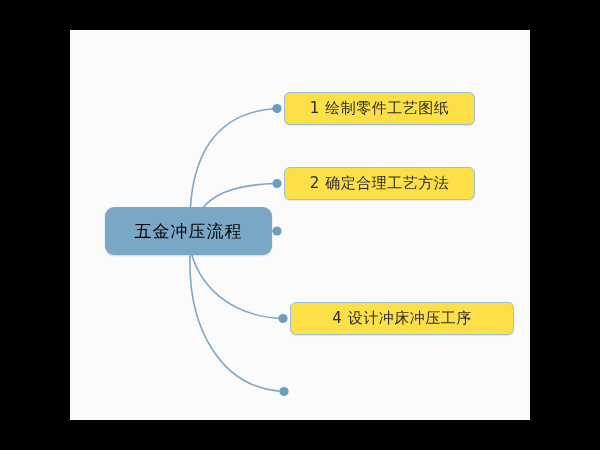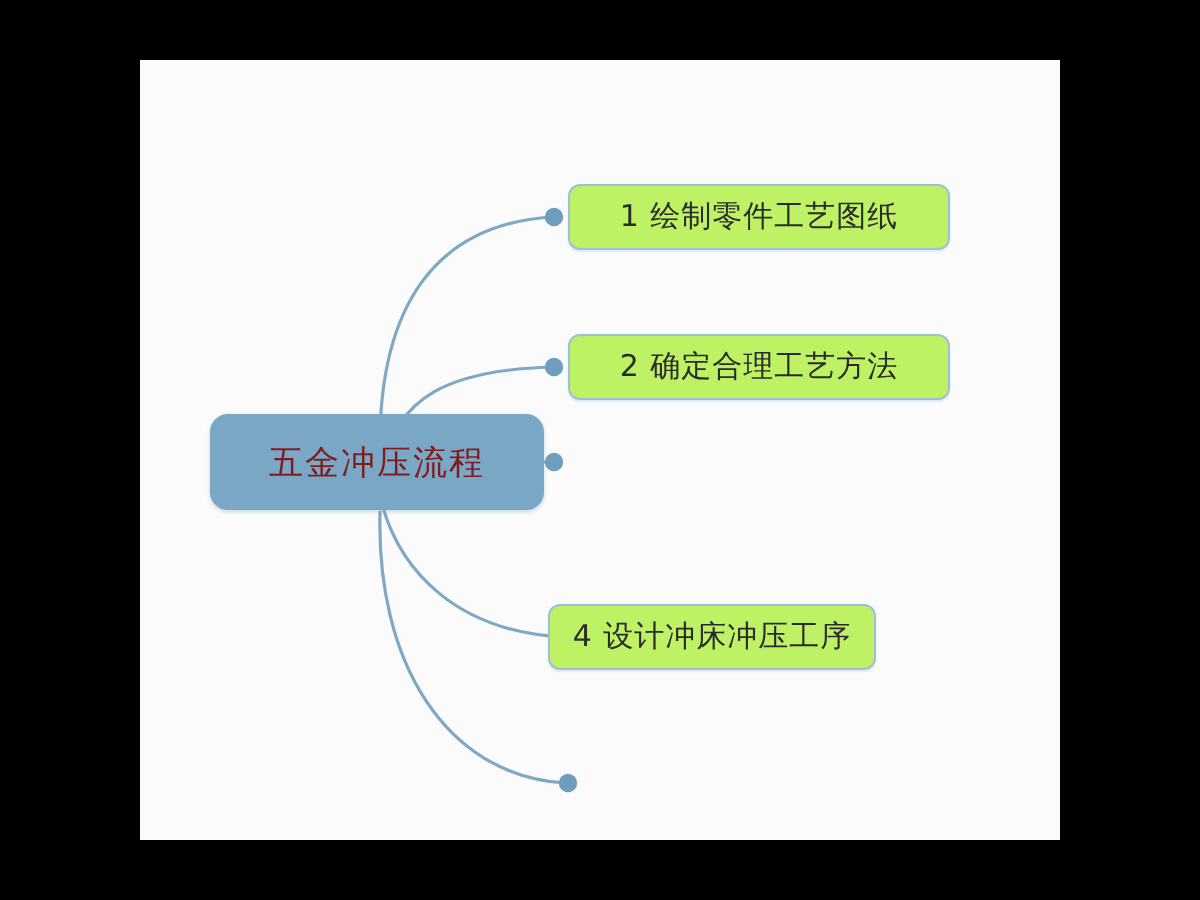--- a/index.html
+++ b/index.html
@@ -42,40 +42,40 @@
     white-space: nowrap;
   }
   
   #root-node {
     left: 35px;
     top: 177px;
     width: 167px;
     height: 48px;
     background: #7BA7C7;
     border-radius: 9px;
-    color: #7f1d1d;
+    color: #000000;
     font-size: 17px;
     letter-spacing: 1px;
     box-shadow: 0 1px 2px rgba(90,130,160,0.30);
   }
   
   .branch {
     height: 33px;
-    background: #bef264;
+    background: #fde047;
     border: 1px solid #9DC0D8;
     border-radius: 6px;
     color: #2B2B2B;
     font-size: 15px;
     letter-spacing: 0.5px;
     box-shadow: 0 1px 1px rgba(140,170,195,0.22);
   }
   #branch-1 { left: 214px; top: 62px;  width: 191px; }
   #branch-2 { left: 214px; top: 137px; width: 191px; }
   #branch-3 { left: 214px; top: 200px; width: 191px; }
-  #branch-4 { left: 204px; top: 272px; width: 164px; }
+  #branch-4 { left: 220px; top: 272px; width: 224px; }
   #branch-5 { left: 221px; top: 345px; width: 192px; }
 </style>
 </head>
 <body>
 
 <div id="screen">
 
   <div id="canvas">
 
     <svg id="edges" viewBox="0 0 460 390" xmlns="http://www.w3.org/2000/svg">

